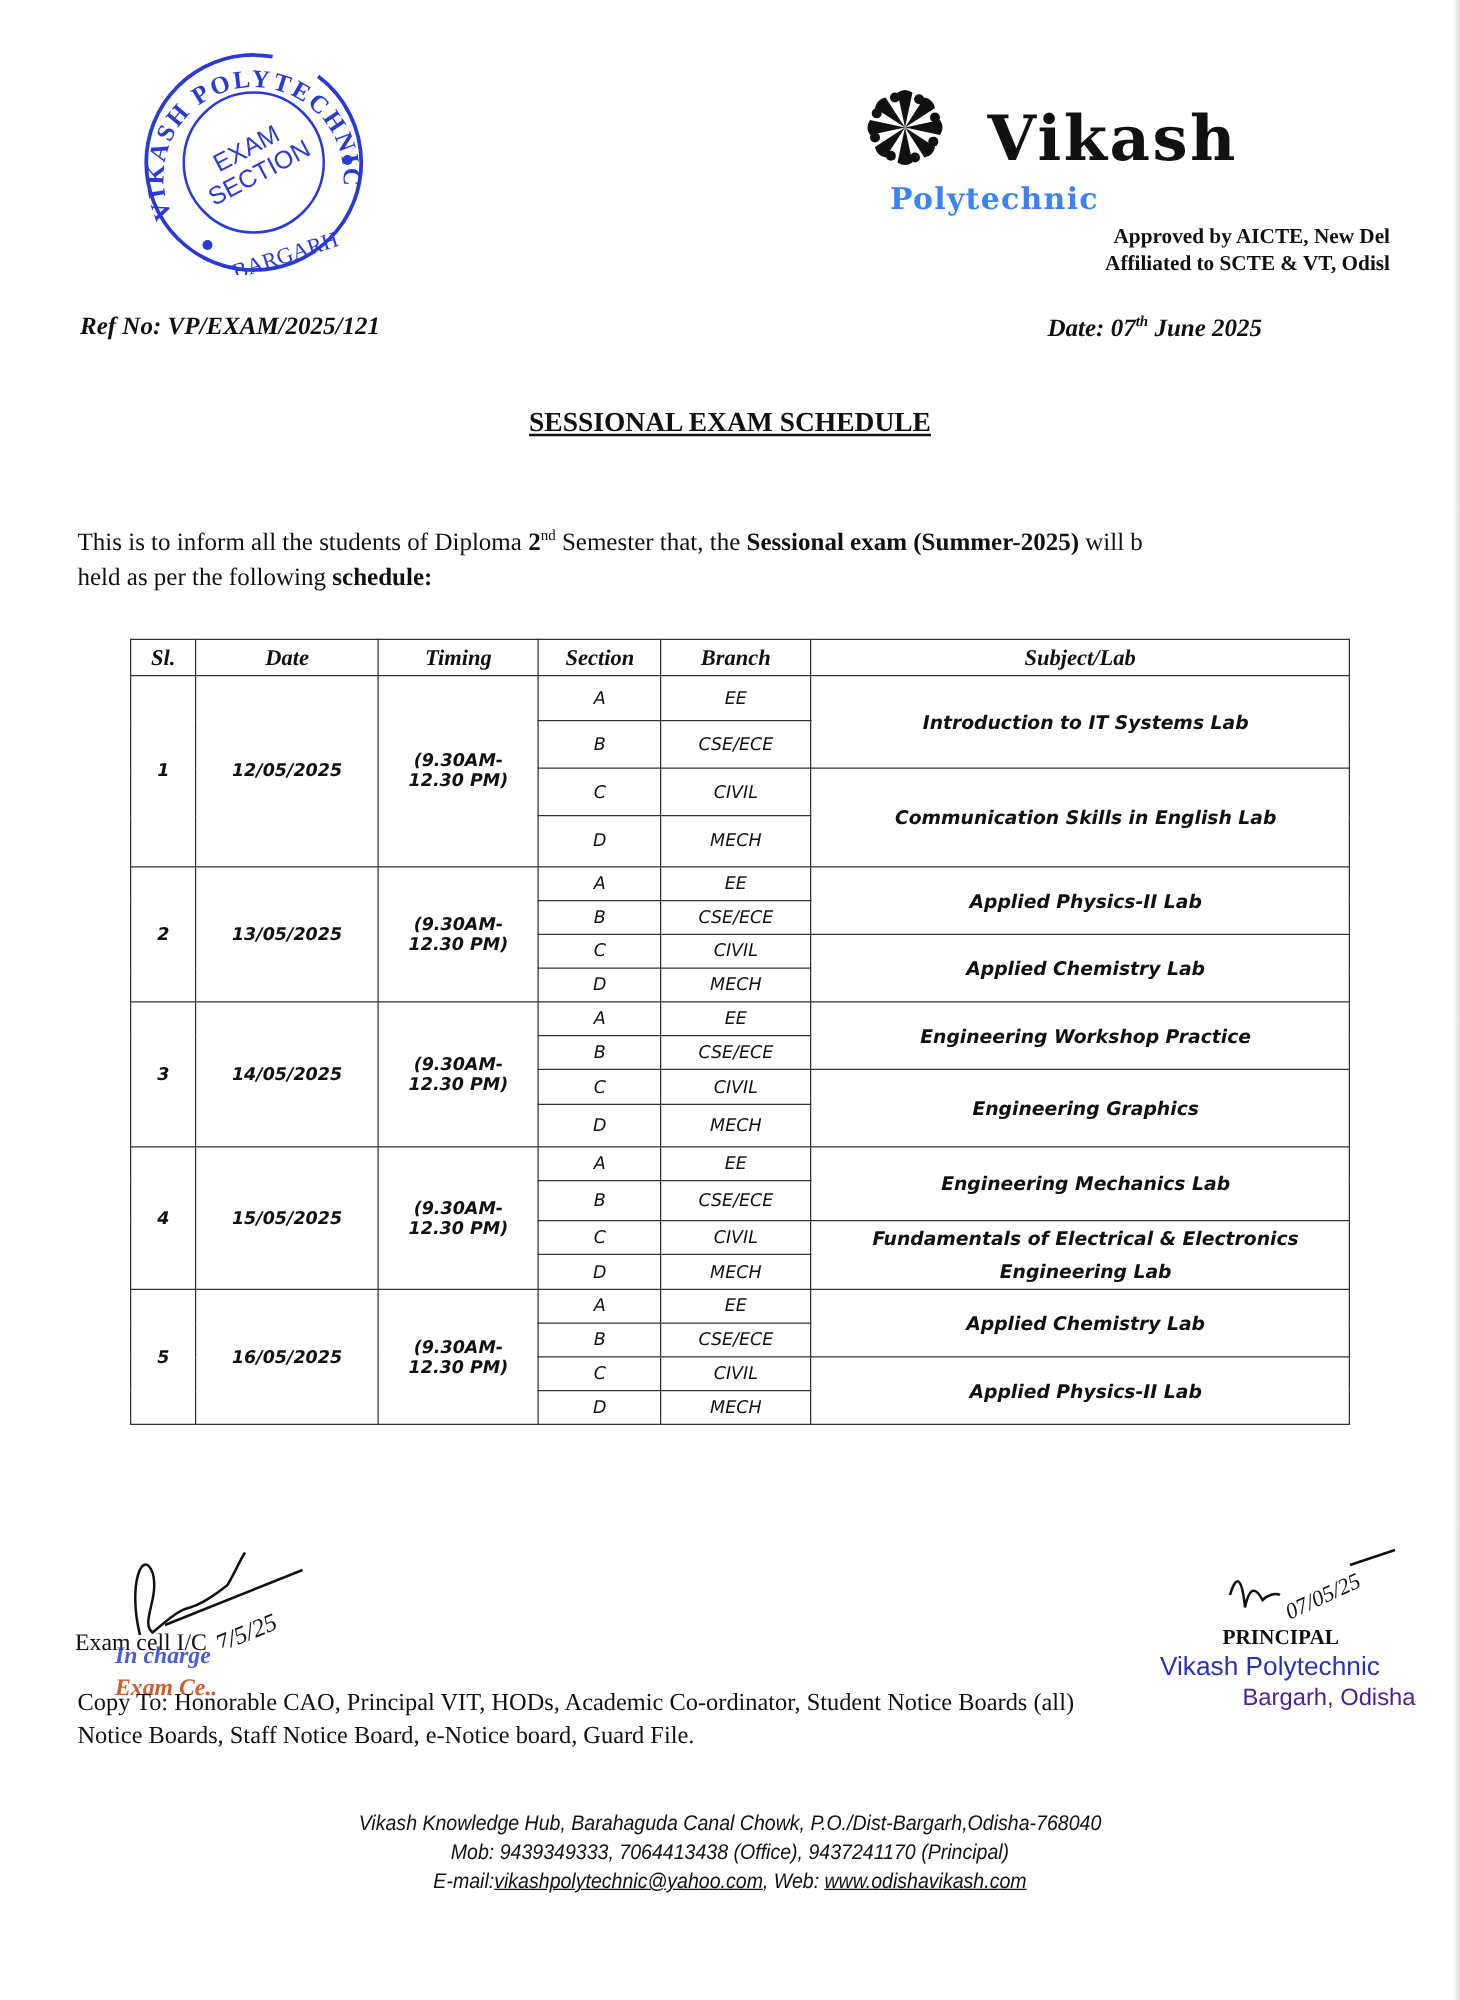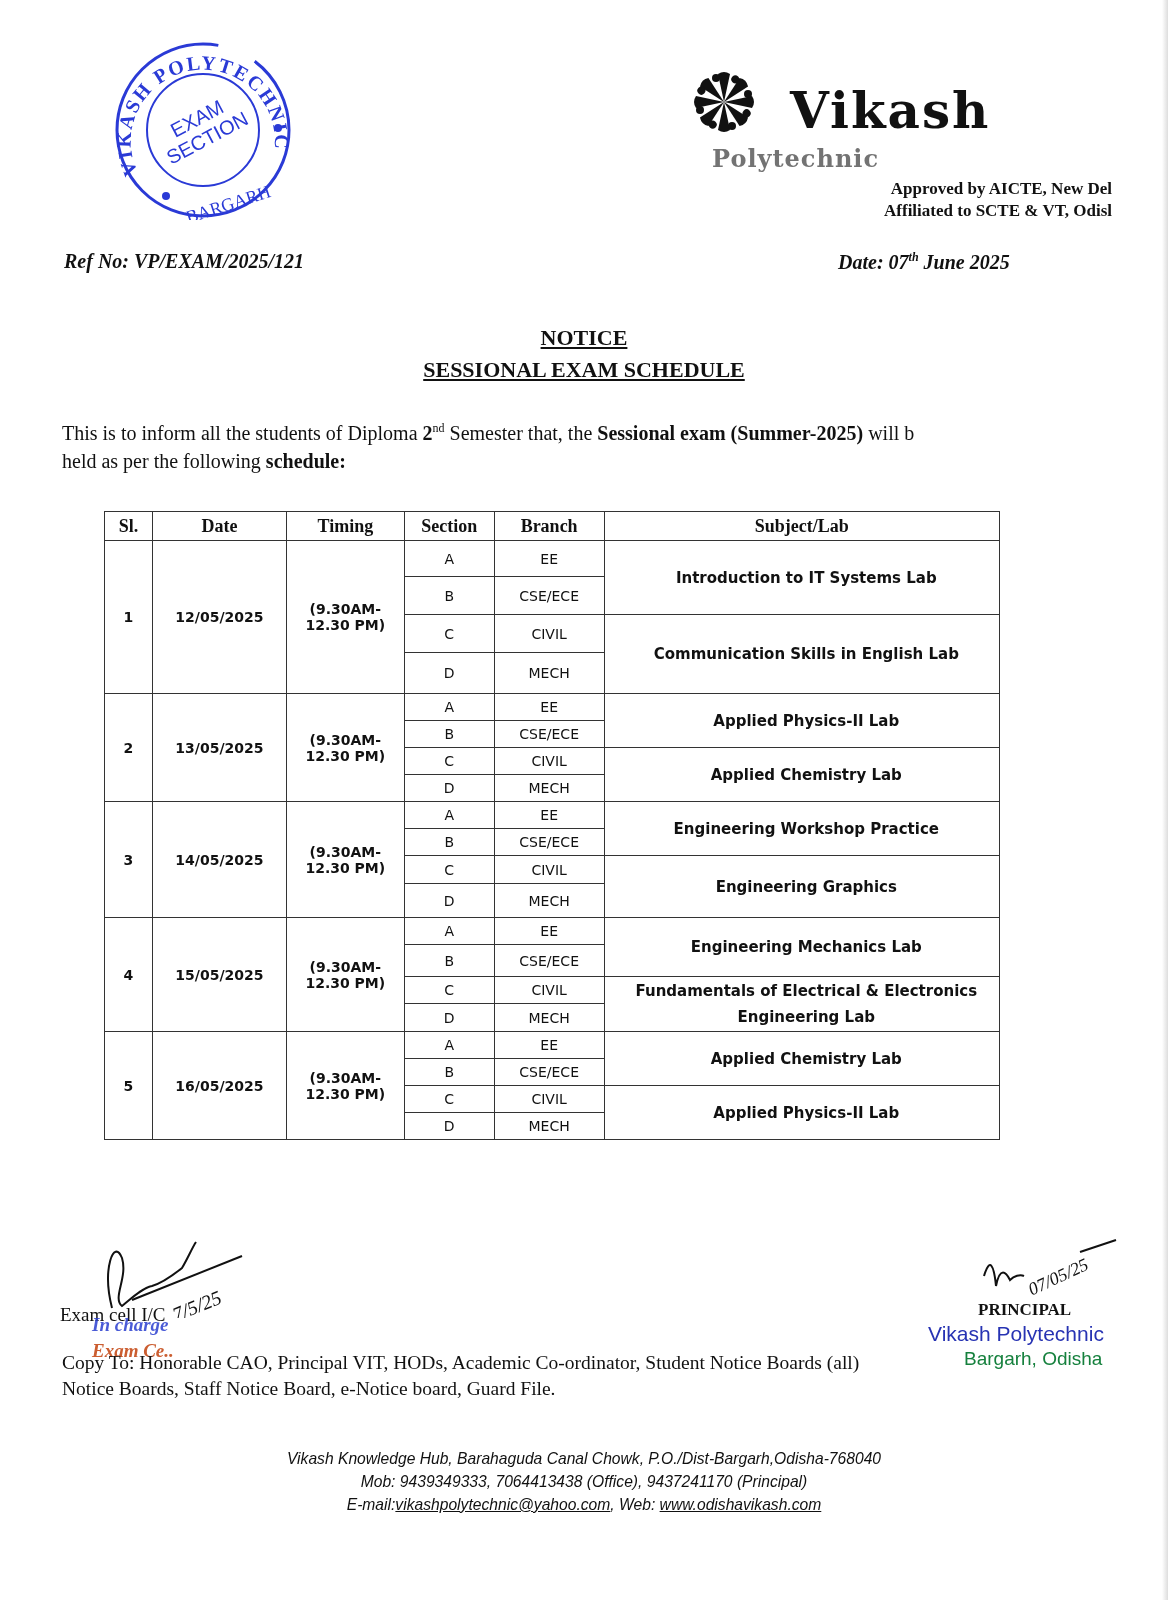--- a/index.html
+++ b/index.html
@@ -14,21 +14,21 @@
     .stamp svg { width: 100%; height: 100%; }
 
     
     .logo-emblem { left: 676px; top: 68px; width: 96px; height: 68px; }
     .logo-name {
       left: 790px; top: 86px; font-family: "DejaVu Serif", serif; font-weight: bold;
       font-size: 50px; letter-spacing: 2px; line-height: 1; color: #111;
     }
     .logo-sub {
       left: 712px; top: 144px; font-family: "DejaVu Serif", serif; font-weight: bold;
-      font-size: 24px; letter-spacing: 1px; color: #737373;
+      font-size: 24px; letter-spacing: 1px; color: #3b82f6;
     }
     .approved {
       right: 56px; top: 178px; text-align: right; font-family: "Liberation Serif", serif;
       font-weight: bold; font-size: 17px; line-height: 22px;
       white-space: nowrap; width: 330px; overflow: hidden;
     }
     .ref {
       left: 64px; top: 250px; font-family: "Liberation Serif", serif; font-style: italic;
       font-weight: bold; font-size: 20px;
     }
@@ -43,39 +43,39 @@
 
     .intro {
       left: 62px; top: 414px; width: 1106px; font-family: "Liberation Serif", serif;
       font-size: 20px; line-height: 28px; white-space: nowrap; overflow: hidden;
     }
     .intro b { font-weight: bold; }
     .intro sup { font-size: 12px; }
 
     
     table.sched {
-      position: absolute; left: 104px; top: 511px; width: 896px;
-      border-collapse: collapse; font-family: "DejaVu Sans", sans-serif; font-size: 14px;
+      position: absolute; left: 104px; top: 511px; width: 976px;
+      border-collapse: collapse; font-family: "DejaVu Sans", sans-serif; font-size: 14px; font-style: italic;
     }
     table.sched th, table.sched td { border: 1.2px solid #333; text-align: center; padding: 0 4px; }
     table.sched th { font-family: "Liberation Serif", serif; font-weight: bold; font-size: 18px; height: 28px; }
     table.sched td.bold { font-weight: bold; }
     table.sched td.plain { font-weight: normal; }
     table.sched td.subj { font-weight: bold; font-size: 15px; line-height: 26px; padding-left: 13px; }
 
     
     .sig-left { left: 92px; top: 1228px; width: 160px; height: 90px; }
     .exam-cell { left: 60px; top: 1304px; font-family: "Liberation Serif", serif; font-size: 19px; }
     .stamp-blue-1 { left: 92px; top: 1314px; font-family: "Liberation Serif", serif; font-style: italic; font-weight: bold; font-size: 19px; color: #2b3fd0; opacity: .85; }
     .stamp-blue-2 { left: 92px; top: 1340px; font-family: "Liberation Serif", serif; font-style: italic; font-weight: bold; font-size: 19px; color: #c2410c; opacity: .85; }
 
     .sig-right { left: 980px; top: 1236px; width: 140px; height: 70px; }
     .principal { left: 978px; top: 1300px; font-family: "Liberation Serif", serif; font-weight: bold; font-size: 17px; }
     .vp-stamp { left: 928px; top: 1322px; font-family: "Liberation Sans", sans-serif; font-size: 21px; color: #2733b3; }
-    .vp-stamp-2 { left: 964px; top: 1348px; font-family: "Liberation Sans", sans-serif; font-size: 19px; color: #15803d; }
+    .vp-stamp-2 { left: 994px; top: 1348px; font-family: "Liberation Sans", sans-serif; font-size: 19px; color: #4c1d95; }
 
     .copy-to {
       left: 62px; top: 1350px; width: 1060px; font-family: "Liberation Serif", serif;
       font-size: 19.5px; line-height: 26px;
     }
 
     .footer {
       left: 0; width: 1168px; top: 1447px; text-align: center; font-family: "Liberation Sans", sans-serif;
       font-style: italic; font-size: 17px; line-height: 23px; transform: scaleX(0.92);
     }
@@ -126,21 +126,20 @@
 <div class="abs logo-sub">Polytechnic</div>
 <div class="abs approved">
   <div>Approved by AICTE, New Del</div>
   <div>Affiliated to SCTE &amp; VT, Odisl</div>
 </div>
 
 <div class="abs ref">Ref No: VP/EXAM/2025/121</div>
 <div class="abs date"><span>Date: 07</span><sup>th</sup><span> June 2025</span></div>
 
 <div class="abs title-block">
-  <div>NOTICE</div>
   <div>SESSIONAL EXAM SCHEDULE</div>
 </div>
 
 <div class="abs intro">
   <div><span>This is to inform all the students of Diploma </span><b>2</b><sup>nd</sup><span> Semester that, the </span><b>Sessional exam (Summer-2025)</b><span> will b</span></div>
   <div><span>held as per the following </span><b>schedule:</b></div>
 </div>
 
 <table class="sched">
   <colgroup>

